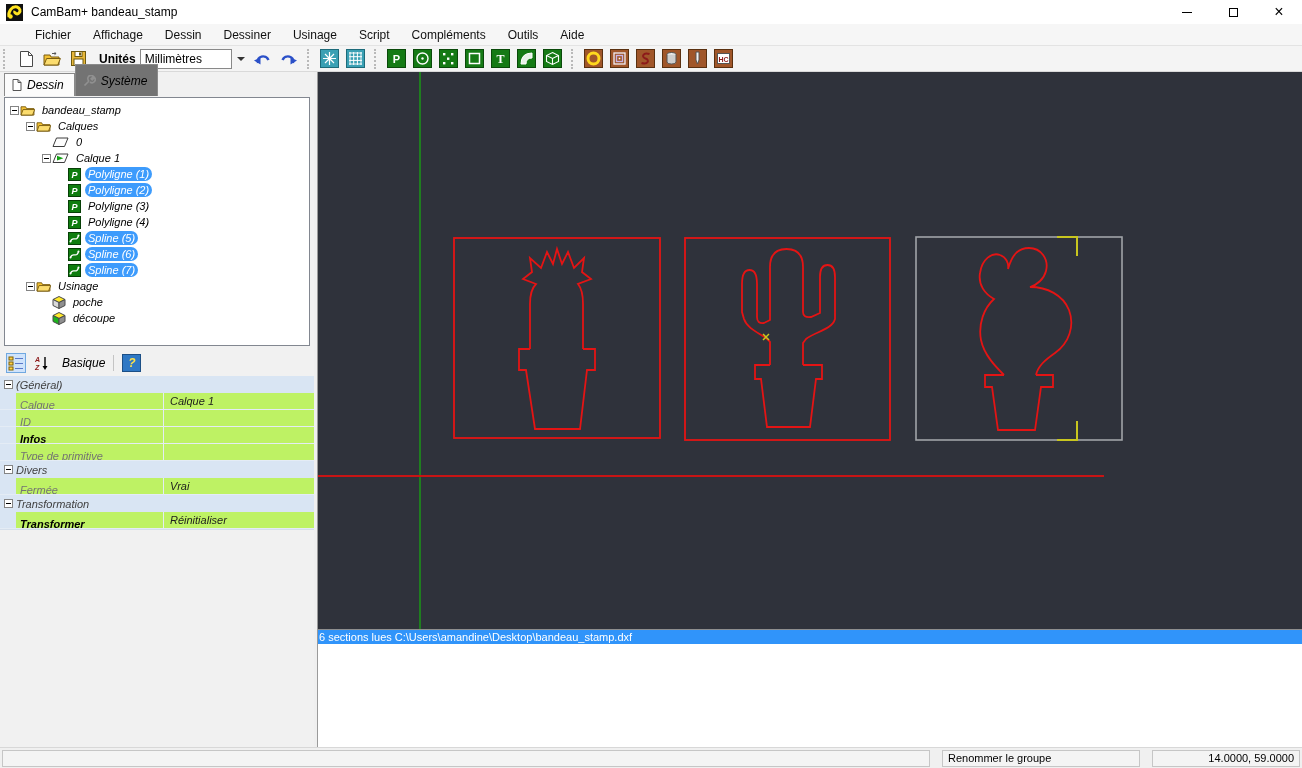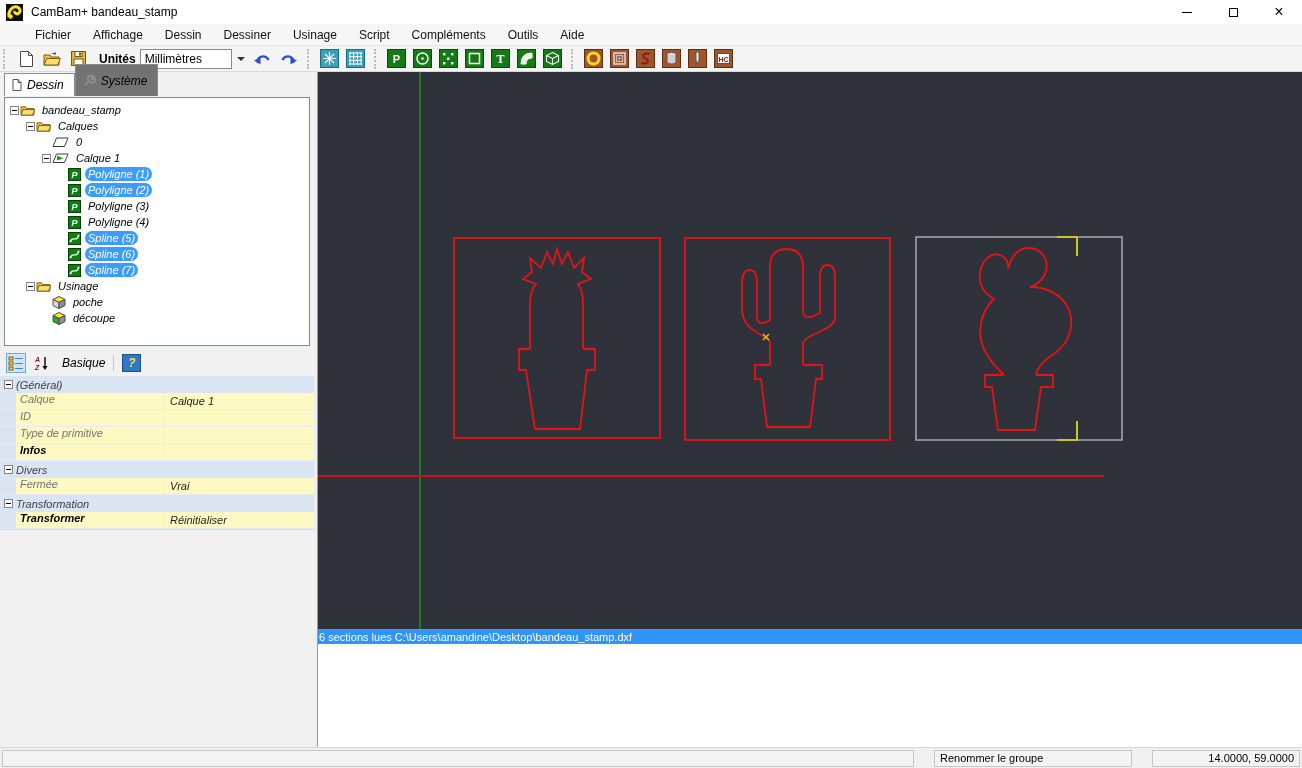--- a/index.html
+++ b/index.html
@@ -51,45 +51,45 @@
   .tree-label { padding:1px 3px; }
   .tree-label.selected { background:#3d9bfc; color:#fff;border-radius:7px; }
 
   
   #prop-toolbar { display:flex; align-items:center; height:26px; padding-left:6px; background:#f1f1f1; gap:6px; }
   .pt-btn { width:20px; height:20px; display:flex; align-items:center; justify-content:center; }
   .pt-btn.sel { background:#cfe3fb; border:1px solid #70a8e0; }
   #prop-view-label { font-size:12px; color:#000; margin-left:4px; }
   .pt-sep { width:1px; height:16px; background:#c4c4c4; margin:0 2px; }
   #help-btn { width:19px; height:18px; background:#2f78c4; border:1px solid #1c4f86; color:#ffe24a; font-weight:bold; font-size:12px; display:flex; align-items:center; justify-content:center; }
-  #prop-grid { background:#fef9c3; font-size:11px; border-bottom:1px solid #d5dfeb; }
+  #prop-grid { background:#bef264; font-size:11px; border-bottom:1px solid #d5dfeb; }
   .pg-cat { display:flex; align-items:center; height:17px; background:#d9e5f3; color:#3f3f3f; }
   .pg-cat .pg-exp { width:16px; display:flex; justify-content:center; }
   .pg-row { display:flex; height:17px; border-bottom:1px solid #e4ecf5; }
   .pg-gutter { width:16px; background:#d9e5f3; flex:none; }
-  .pg-name { width:148px; padding:0 4px; color:#737373; border-right:1px solid #e4ecf5; overflow:hidden; white-space:nowrap; }
+  .pg-name { width:148px; padding:6px 4px; color:#737373; border-right:1px solid #e4ecf5; overflow:hidden; white-space:nowrap; }
   .pg-name.bold { color:#000; font-weight:bold; }
   .pg-value { flex:1; padding:2px 6px; color:#1c1c1c; white-space:nowrap; }
 
   
   #canvas-wrap { position:absolute; left:0; top:0; width:984px; height:557px; background:var(--canvas-bg,#2f323b); }
   #canvas-svg { display:block; width:984px; height:557px; }
   .shape-red { stroke:var(--shape-red,#e41414); fill:none; stroke-width:1.8; }
   .frame-red { stroke:var(--shape-red,#e41414); fill:none; stroke-width:1.8; }
   .frame-gray { stroke:var(--sel-gray,#a0a3a8); fill:none; stroke-width:1.6; }
   .mark-yellow { stroke:var(--hl-yellow,#c8c61f); fill:none; stroke-width:2; }
   .axis-red { stroke:var(--axis-red,#c81414); stroke-width:2; }
   .axis-green { stroke:var(--axis-green,#1f7d1f); stroke-width:2; }
   .cursor-yellow { stroke:var(--hl-yellow,#e0d81f); stroke-width:1.5; }
 
   #log-line { position:absolute; left:0; top:557px; width:984px; height:15px; background:#3094fa; color:#fff; font-size:11px; line-height:15px; padding-left:1px; white-space:nowrap; overflow:hidden; border-top:1px solid #8e8e8e; }
   #log-rest { position:absolute; left:0; top:572px; width:984px; height:103px; background:#fff; }
 
   
-  #statusbar { position:absolute; left:0; top:747px; width:1302px; height:21px; background:#f0f0f0; border-top:1px solid #d8d8d8; display:flex; align-items:center; padding:1px 2px; gap:20px; }
+  #statusbar { position:absolute; left:0; top:747px; width:1302px; height:21px; background:#f0f0f0; border-top:1px solid #d8d8d8; display:flex; align-items:center; padding:1px 2px; gap:12px; }
   .sb-panel { height:17px; background:#f4f4f4; border:1px solid #c6c6c6; font-size:11px; color:#000; display:flex; align-items:center; padding:0 5px; }
   #sb-main { flex:1; }
   #sb-group { width:198px; }
   #sb-coords { width:148px; justify-content:flex-end; }
 </style>
 </head>
 <body>
 
 <div id="window">
 
@@ -548,26 +548,26 @@
             <span class="pg-name">Calque</span>
             <span class="pg-value">Calque 1</span>
           </div>
           <div class="pg-row">
             <span class="pg-gutter"></span>
             <span class="pg-name">ID</span>
             <span class="pg-value"></span>
           </div>
           <div class="pg-row">
             <span class="pg-gutter"></span>
-            <span class="pg-name">Type de primitive</span>
+            <span class="pg-name bold">Infos</span>
             <span class="pg-value"></span>
           </div>
           <div class="pg-row">
             <span class="pg-gutter"></span>
-            <span class="pg-name bold">Infos</span>
+            <span class="pg-name">Type de primitive</span>
             <span class="pg-value"></span>
           </div>
           <div class="pg-cat">
             <span class="pg-exp">
               <svg width="9" height="9" viewBox="0 0 9 9">
                 <rect x="0.5" y="0.5" width="8" height="8" fill="#fff" stroke="#848484"></rect>
                 <line x1="2" y1="4.5" x2="7" y2="4.5" stroke="#000"></line>
               </svg>
             </span>
             <span>Divers</span>

